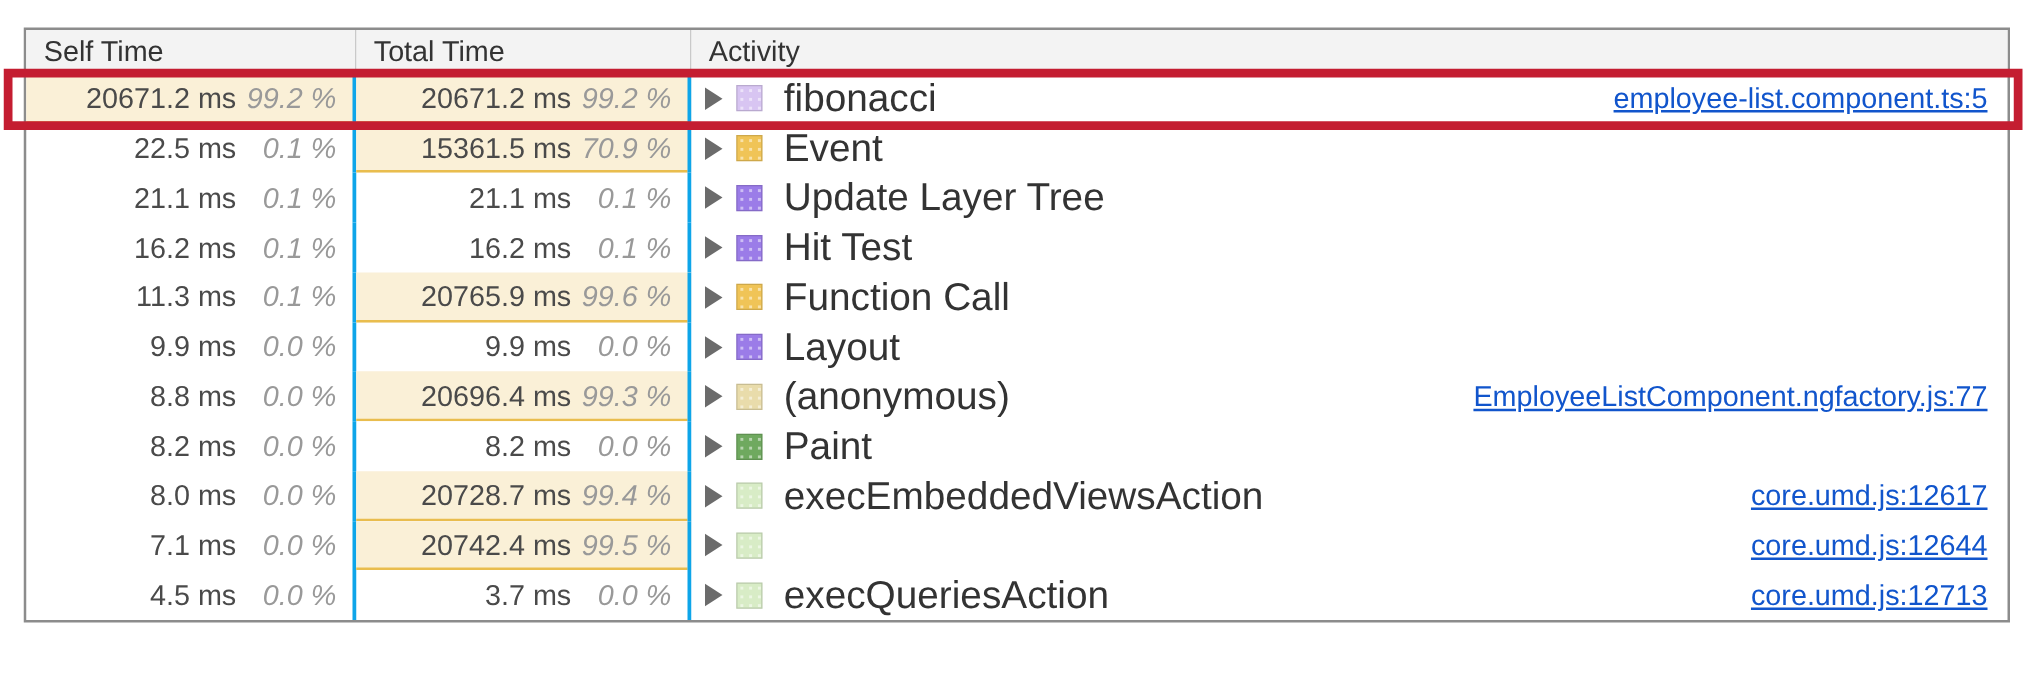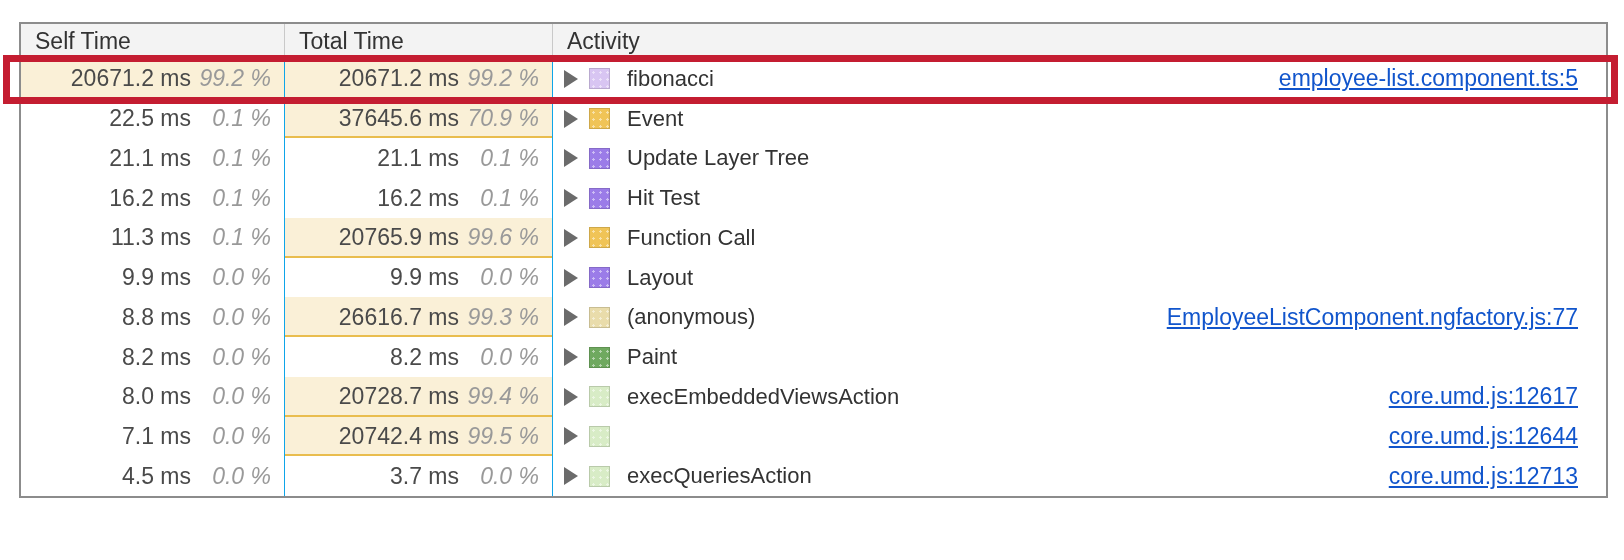--- a/index.html
+++ b/index.html
@@ -17,41 +17,41 @@
   }
   .hdr-cell{
     display:flex;align-items:center;padding-left:14px;
     font-size:23px;color:#333333;border-right:1px solid #c9c9c9;box-sizing:border-box;
   }
   .hdr-cell:last-child{border-right:none;}
   .rows{position:absolute;left:0;top:35px;right:0;bottom:0;display:flex;flex-direction:column;}
   .row{flex:1;display:grid;grid-template-columns:264px 268px 1fr;min-height:0;}
   .num-cell{
     display:flex;align-items:center;justify-content:flex-end;
-    padding-right:13px;border-right:1px solid #0ea5e9;box-sizing:border-box;
+    padding-right:13px;border-right:3px solid #0ea5e9;box-sizing:border-box;
     font-size:23px;white-space:nowrap;
   }
   .num-cell .time{color:#4a4a4a;text-align:right;flex:1;}
   .num-cell .pct{color:#999999;text-align:right;width:80px;font-style:italic;}
   .num-cell.hot{background:#faf0d7;box-shadow:inset 0 -2px 0 #e9bd4e;}
   .act-cell{display:flex;align-items:center;padding-left:11px;box-sizing:border-box;overflow:hidden;}
   .tri{
     width:0;height:0;border-left:14px solid #6b6b6b;
     border-top:9px solid transparent;border-bottom:9px solid transparent;
     margin-right:11px;flex:0 0 auto;cursor:pointer;
   }
   .swatch{
     width:21px;height:21px;flex:0 0 auto;margin-right:17px;
     border:1px solid rgba(0,0,0,0.14);box-sizing:border-box;
     background-image:radial-gradient(rgba(255,255,255,0.5) 1.2px, transparent 1.3px);
     background-size:7px 7px;
   }
-  .act-label{font-size:22px;color:#333333;white-space:nowrap;}
+  .act-label{font-size:31px;color:#333333;white-space:nowrap;}
   .src-link{
-    margin-left:auto;padding-right:28px;font-size:23px;color:#1155cc;
+    margin-left:auto;padding-right:16px;font-size:23px;color:#1155cc;
     text-decoration:underline;white-space:nowrap;cursor:pointer;
   }
   .annotation-box{
     position:absolute;left:3px;top:55px;width:1615px;height:49px;
     border:7px solid #c41d31;box-sizing:border-box;pointer-events:none;z-index:10;
   }
 </style>
 </head>
 <body>
 
@@ -78,21 +78,21 @@
       <span class="src-link">employee-list.component.ts:5</span>
     </div>
   </div>
 
   <div class="row">
     <div class="num-cell">
       <span class="time">22.5 ms</span>
       <span class="pct">0.1 %</span>
     </div>
     <div class="num-cell hot">
-      <span class="time">37645.6 ms</span>
+      <span class="time">15361.5 ms</span>
       <span class="pct">70.9 %</span>
     </div>
     <div class="act-cell">
       <span class="tri"></span>
       <span class="swatch" style="background-color: rgb(240, 196, 87);"></span>
       <span class="act-label">Event</span>
 
     </div>
   </div>
 
@@ -163,21 +163,21 @@
 
     </div>
   </div>
 
   <div class="row">
     <div class="num-cell">
       <span class="time">8.8 ms</span>
       <span class="pct">0.0 %</span>
     </div>
     <div class="num-cell hot">
-      <span class="time">26616.7 ms</span>
+      <span class="time">20696.4 ms</span>
       <span class="pct">99.3 %</span>
     </div>
     <div class="act-cell">
       <span class="tri"></span>
       <span class="swatch" style="background-color: rgb(233, 220, 171);"></span>
       <span class="act-label">(anonymous)</span>
       <span class="src-link">EmployeeListComponent.ngfactory.js:77</span>
     </div>
   </div>
 

